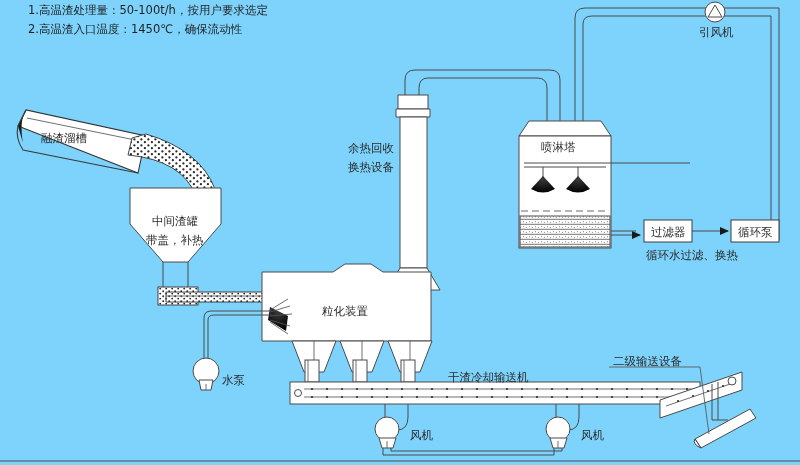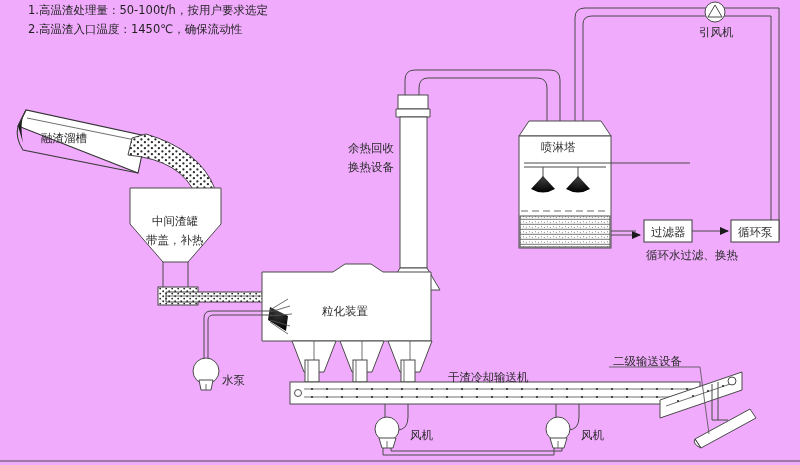--- a/index.html
+++ b/index.html
@@ -67,21 +67,21 @@
   }
   .boxline {
     fill: #ffffff;
     stroke: #3d3d3d;
     stroke-width: 1;
   }
 </style>
 </head>
 <body>
 
-<div id="stage" style="background: #f0abfc;">
+<div id="stage" style="background: #7dd3fc;">
 
   <svg id="diagram" viewBox="0 0 800 465">
     <defs>
       <pattern id="granpat" width="7" height="6" patternUnits="userSpaceOnUse">
         <rect width="7" height="6" fill="#ffffff"></rect>
         <circle cx="1.4" cy="1.4" r="1.15" fill="#2a2a2a"></circle>
         <circle cx="4.9" cy="4.2" r="1.15" fill="#2a2a2a"></circle>
       </pattern>
       <pattern id="granpat2" width="6" height="5" patternUnits="userSpaceOnUse">
         <rect width="6" height="5" fill="#ffffff"></rect>

